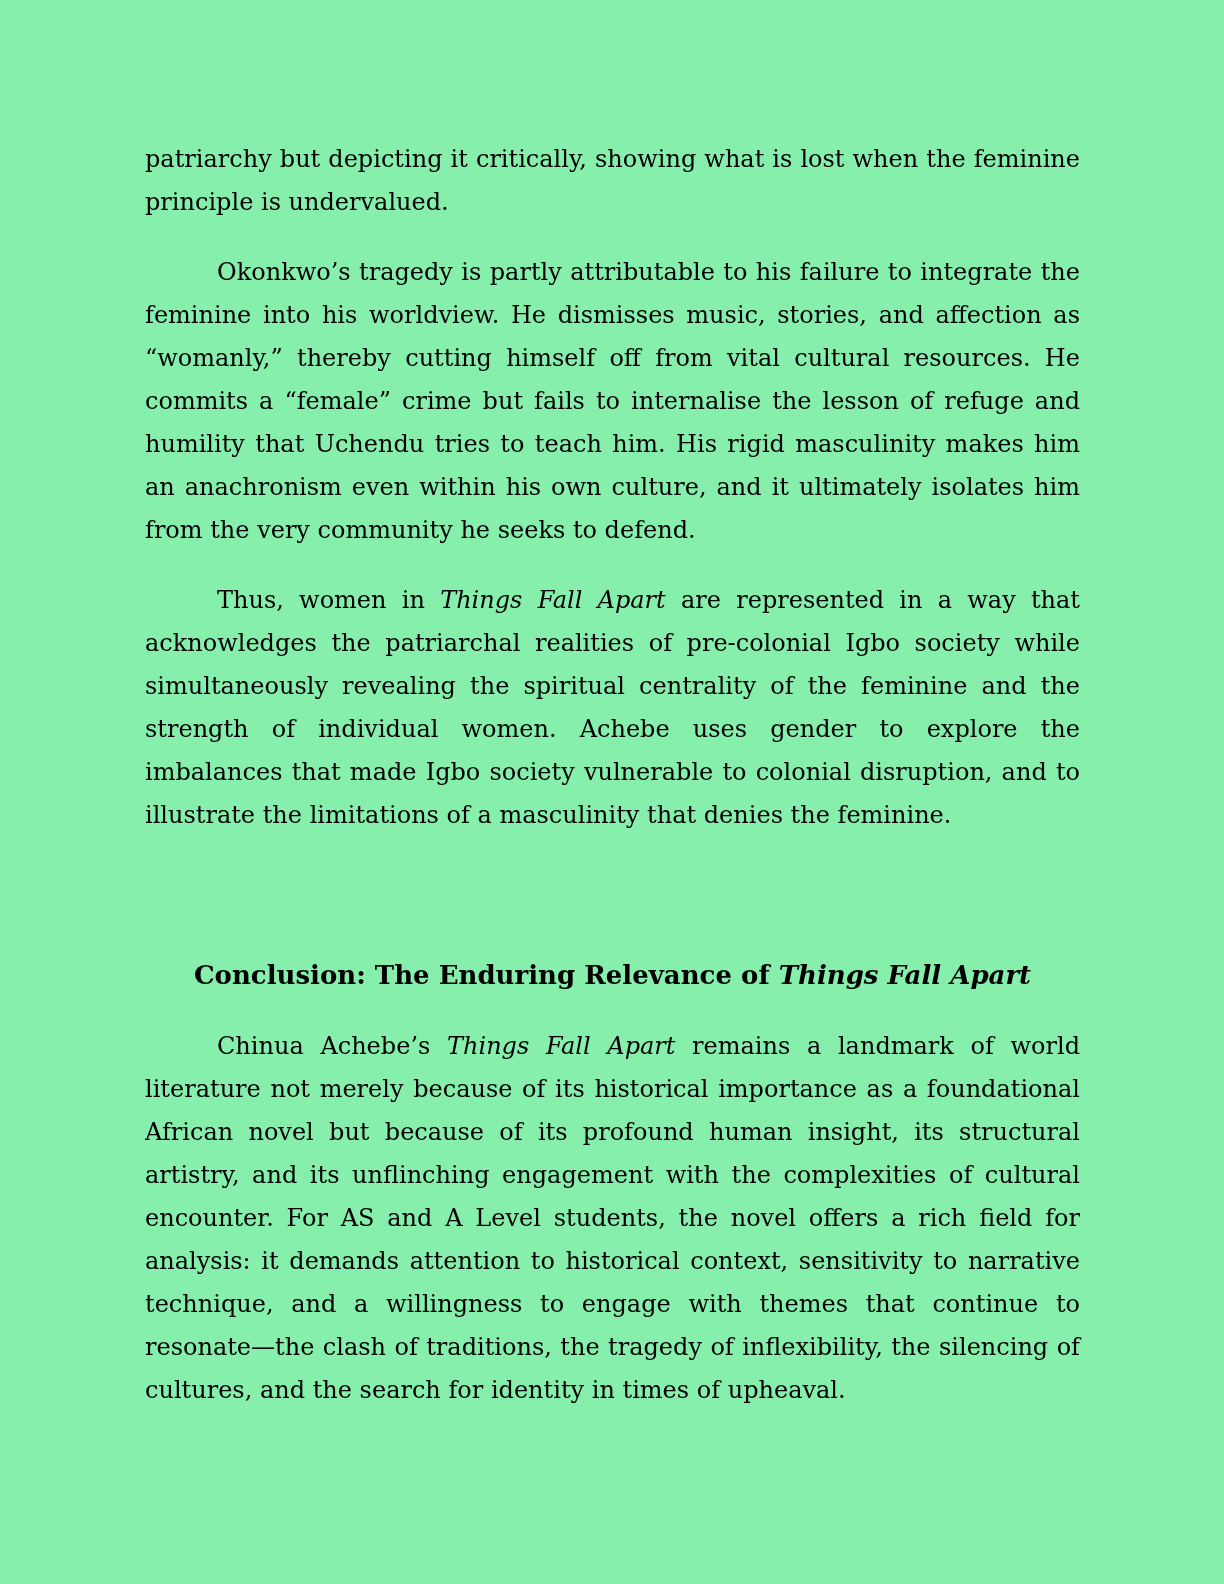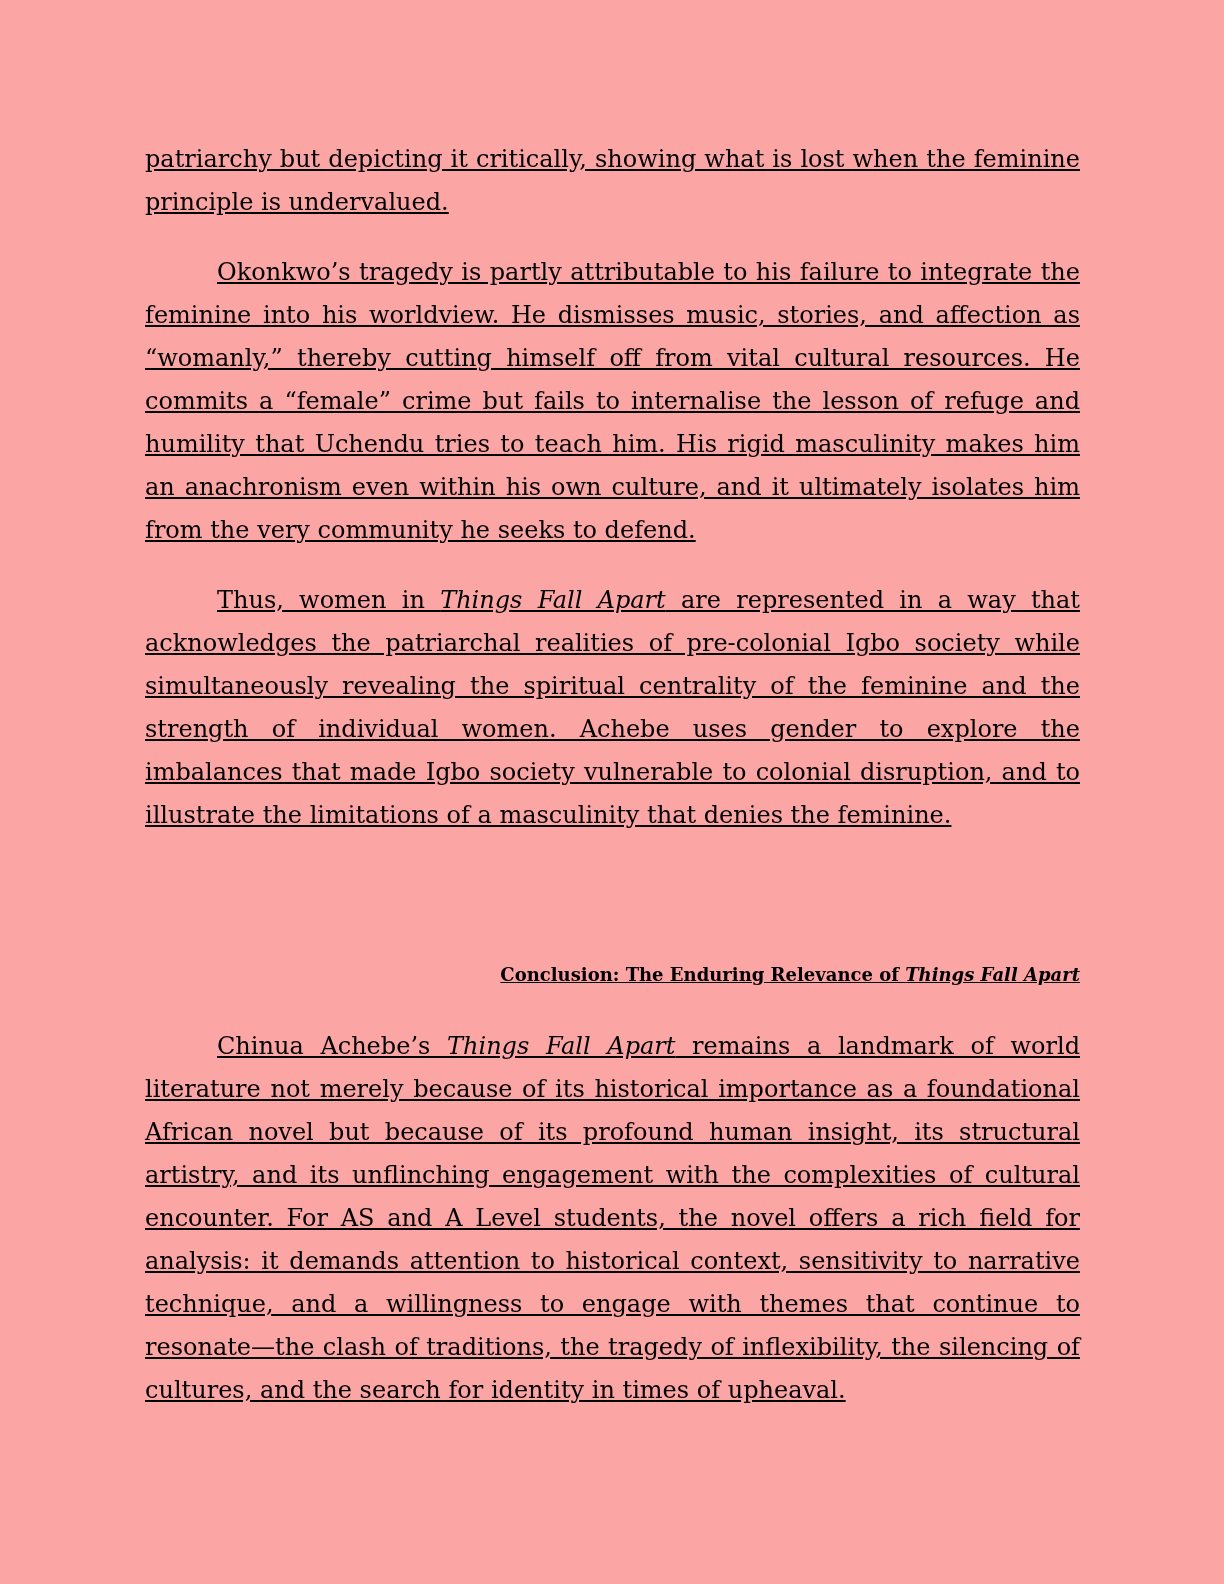--- a/index.html
+++ b/index.html
@@ -11,43 +11,42 @@
     height: 1584px;
     background: #ffffff;
     color: #000000;
     font-family: "DejaVu Serif", "Liberation Serif", serif;
   }
   .page {
     box-sizing: border-box;
     width: 1224px;
     height: 1584px;
     padding: 138px 144px 60px 145px;
-    background: #fca5a5;
+    background: #86efac;
     overflow: hidden;
-    text-decoration: underline;
   }
   .para {
     font-size: 24px;
     line-height: 43px;
     text-align: justify;
     margin: 0 0 27px 0;
   }
   .para.indent {
     text-indent: 72px;
   }
   .book-title {
     font-style: italic;
     margin-top: 38px;
   }
   .section-heading {
-    font-size: 18px;
+    font-size: 26px;
     line-height: 40px;
     font-weight: bold;
     margin: 118px 0 30px 0;
-    text-align: right;
+    text-align: center;
   }
   .section-heading .book-title {
     font-style: italic;
     font-weight: bold;
   }
 </style>
 </head>
 <body>
 
 <div class="page">

